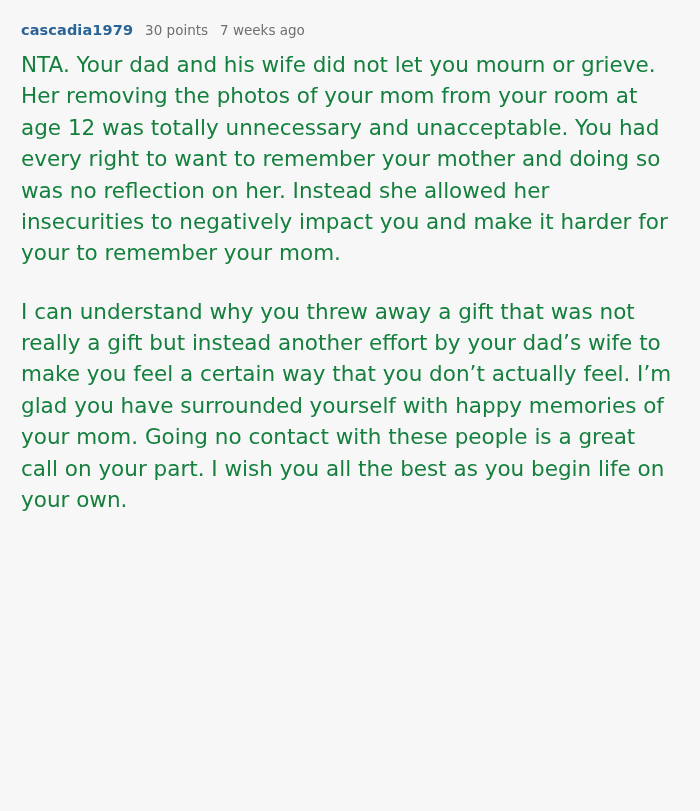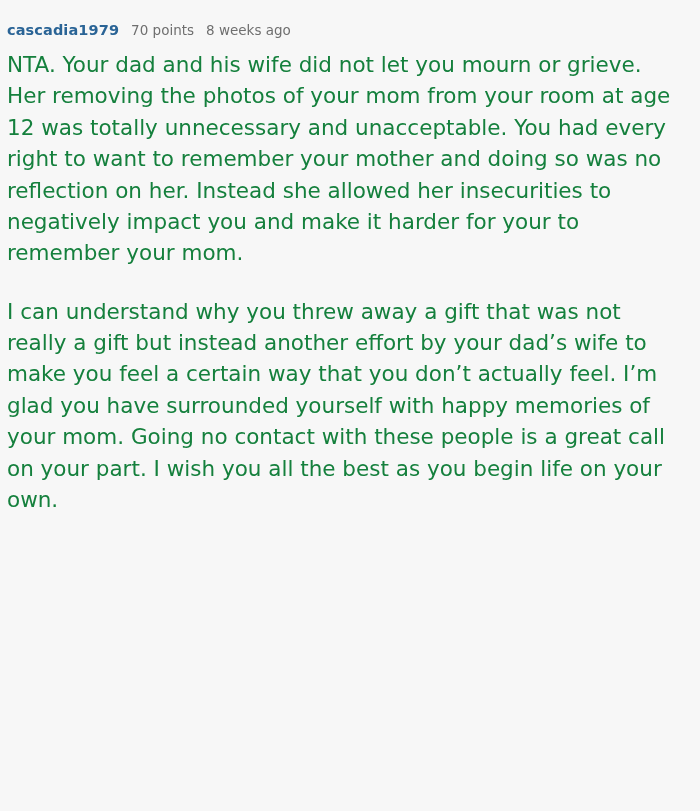--- a/index.html
+++ b/index.html
@@ -11,21 +11,21 @@
     width: 700px;
     height: 811px;
     font-family: "DejaVu Sans", sans-serif;
     color: #1a1a1a;
     overflow: hidden;
   }
   .comment {
     box-sizing: border-box;
     width: 700px;
     height: 811px;
-    padding: 22px 24px 0 7px;
+    padding: 22px 24px 0 21px;
     background: #f7f7f7;
   }
   .meta {
     display: flex;
     align-items: baseline;
     gap: 12px;
     margin-bottom: 11px;
     white-space: nowrap;
   }
   .author {
@@ -50,22 +50,22 @@
     margin-bottom: 1px;
   }
 </style>
 </head>
 <body>
 
 <div class="comment">
 
   <div class="meta">
     <span class="author" style="color: rgb(42, 100, 150);">cascadia1979</span>
-    <span class="points">70 points</span>
-    <span class="age">8 weeks ago</span>
+    <span class="points">30 points</span>
+    <span class="age">7 weeks ago</span>
   </div>
 
   <div class="body">
     <p>NTA. Your dad and his wife did not let you mourn or grieve. Her removing the photos of your mom from your room at age 12 was totally unnecessary and unacceptable. You had every right to want to remember your mother and doing so was no reflection on her. Instead she allowed her insecurities to negatively impact you and make it harder for your to remember your mom.</p>
     <p>I can understand why you threw away a gift that was not really a gift but instead another effort by your dad’s wife to make you feel a certain way that you don’t actually feel. I’m glad you have surrounded yourself with happy memories of your mom. Going no contact with these people is a great call on your part. I wish you all the best as you begin life on your own.</p>
   </div>
 
 </div>
 
 </body></html>

